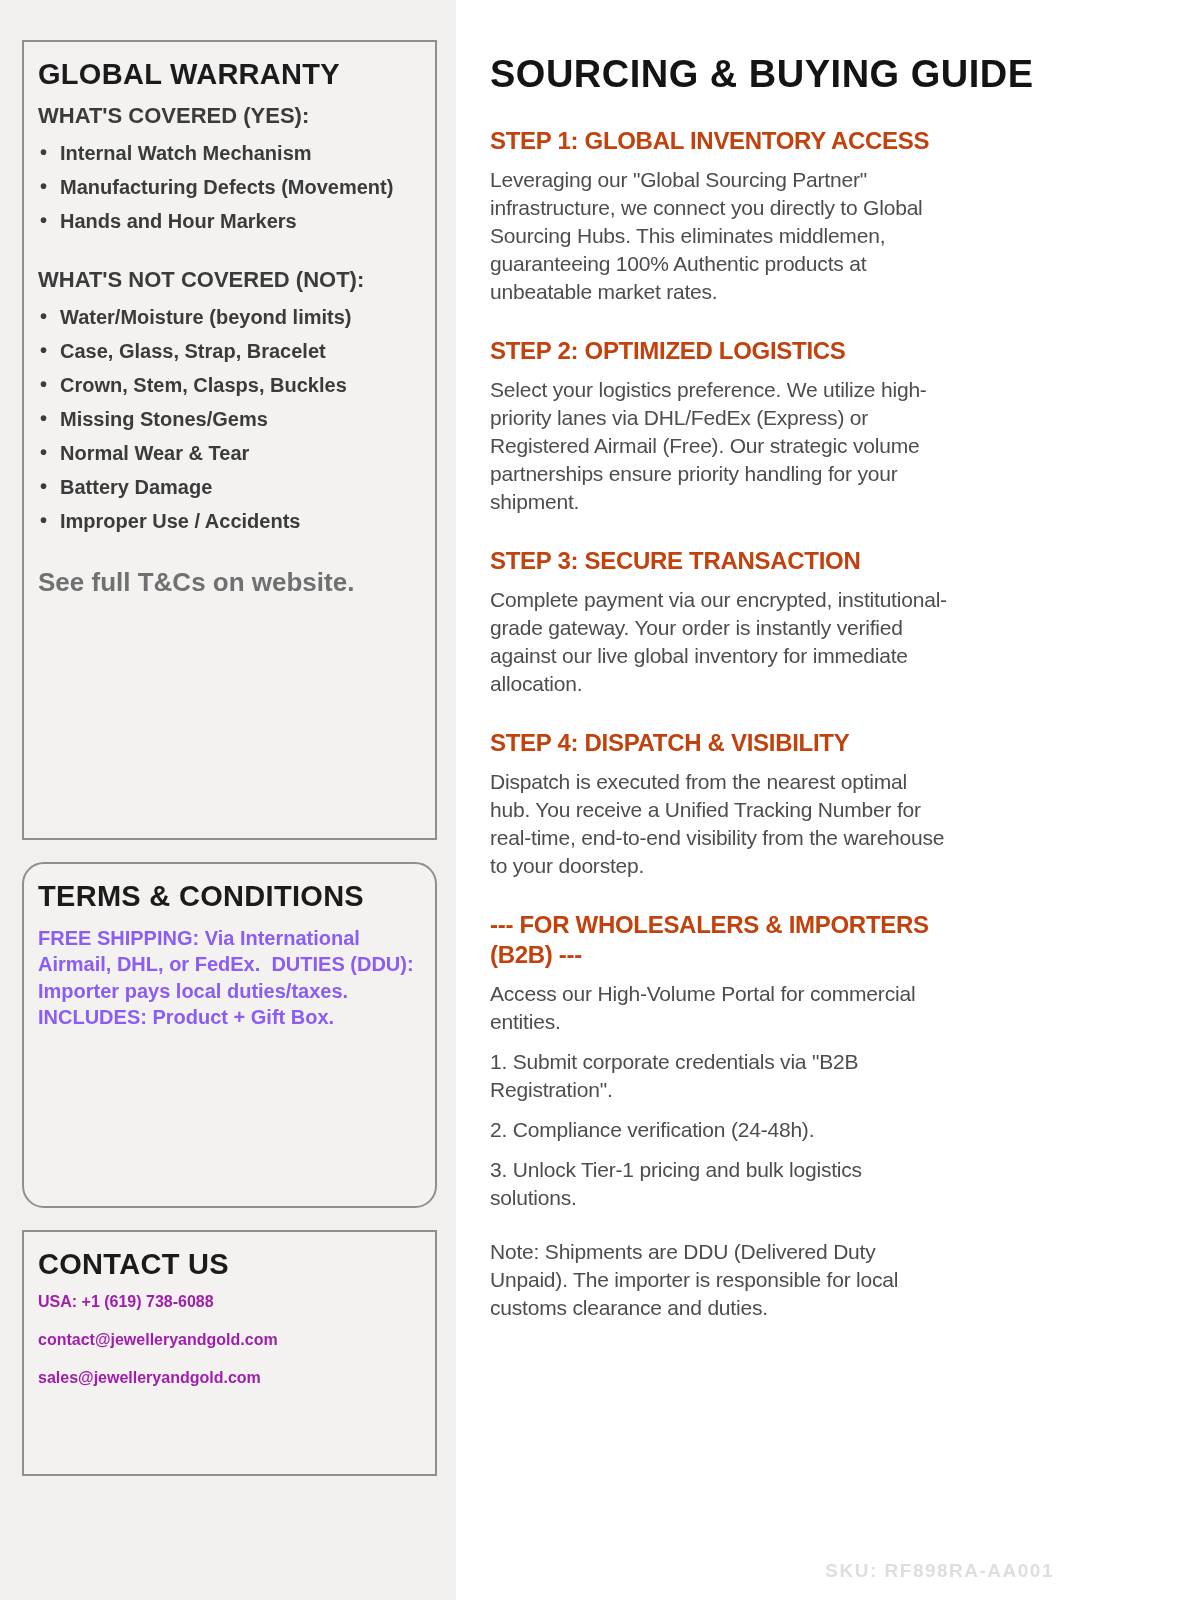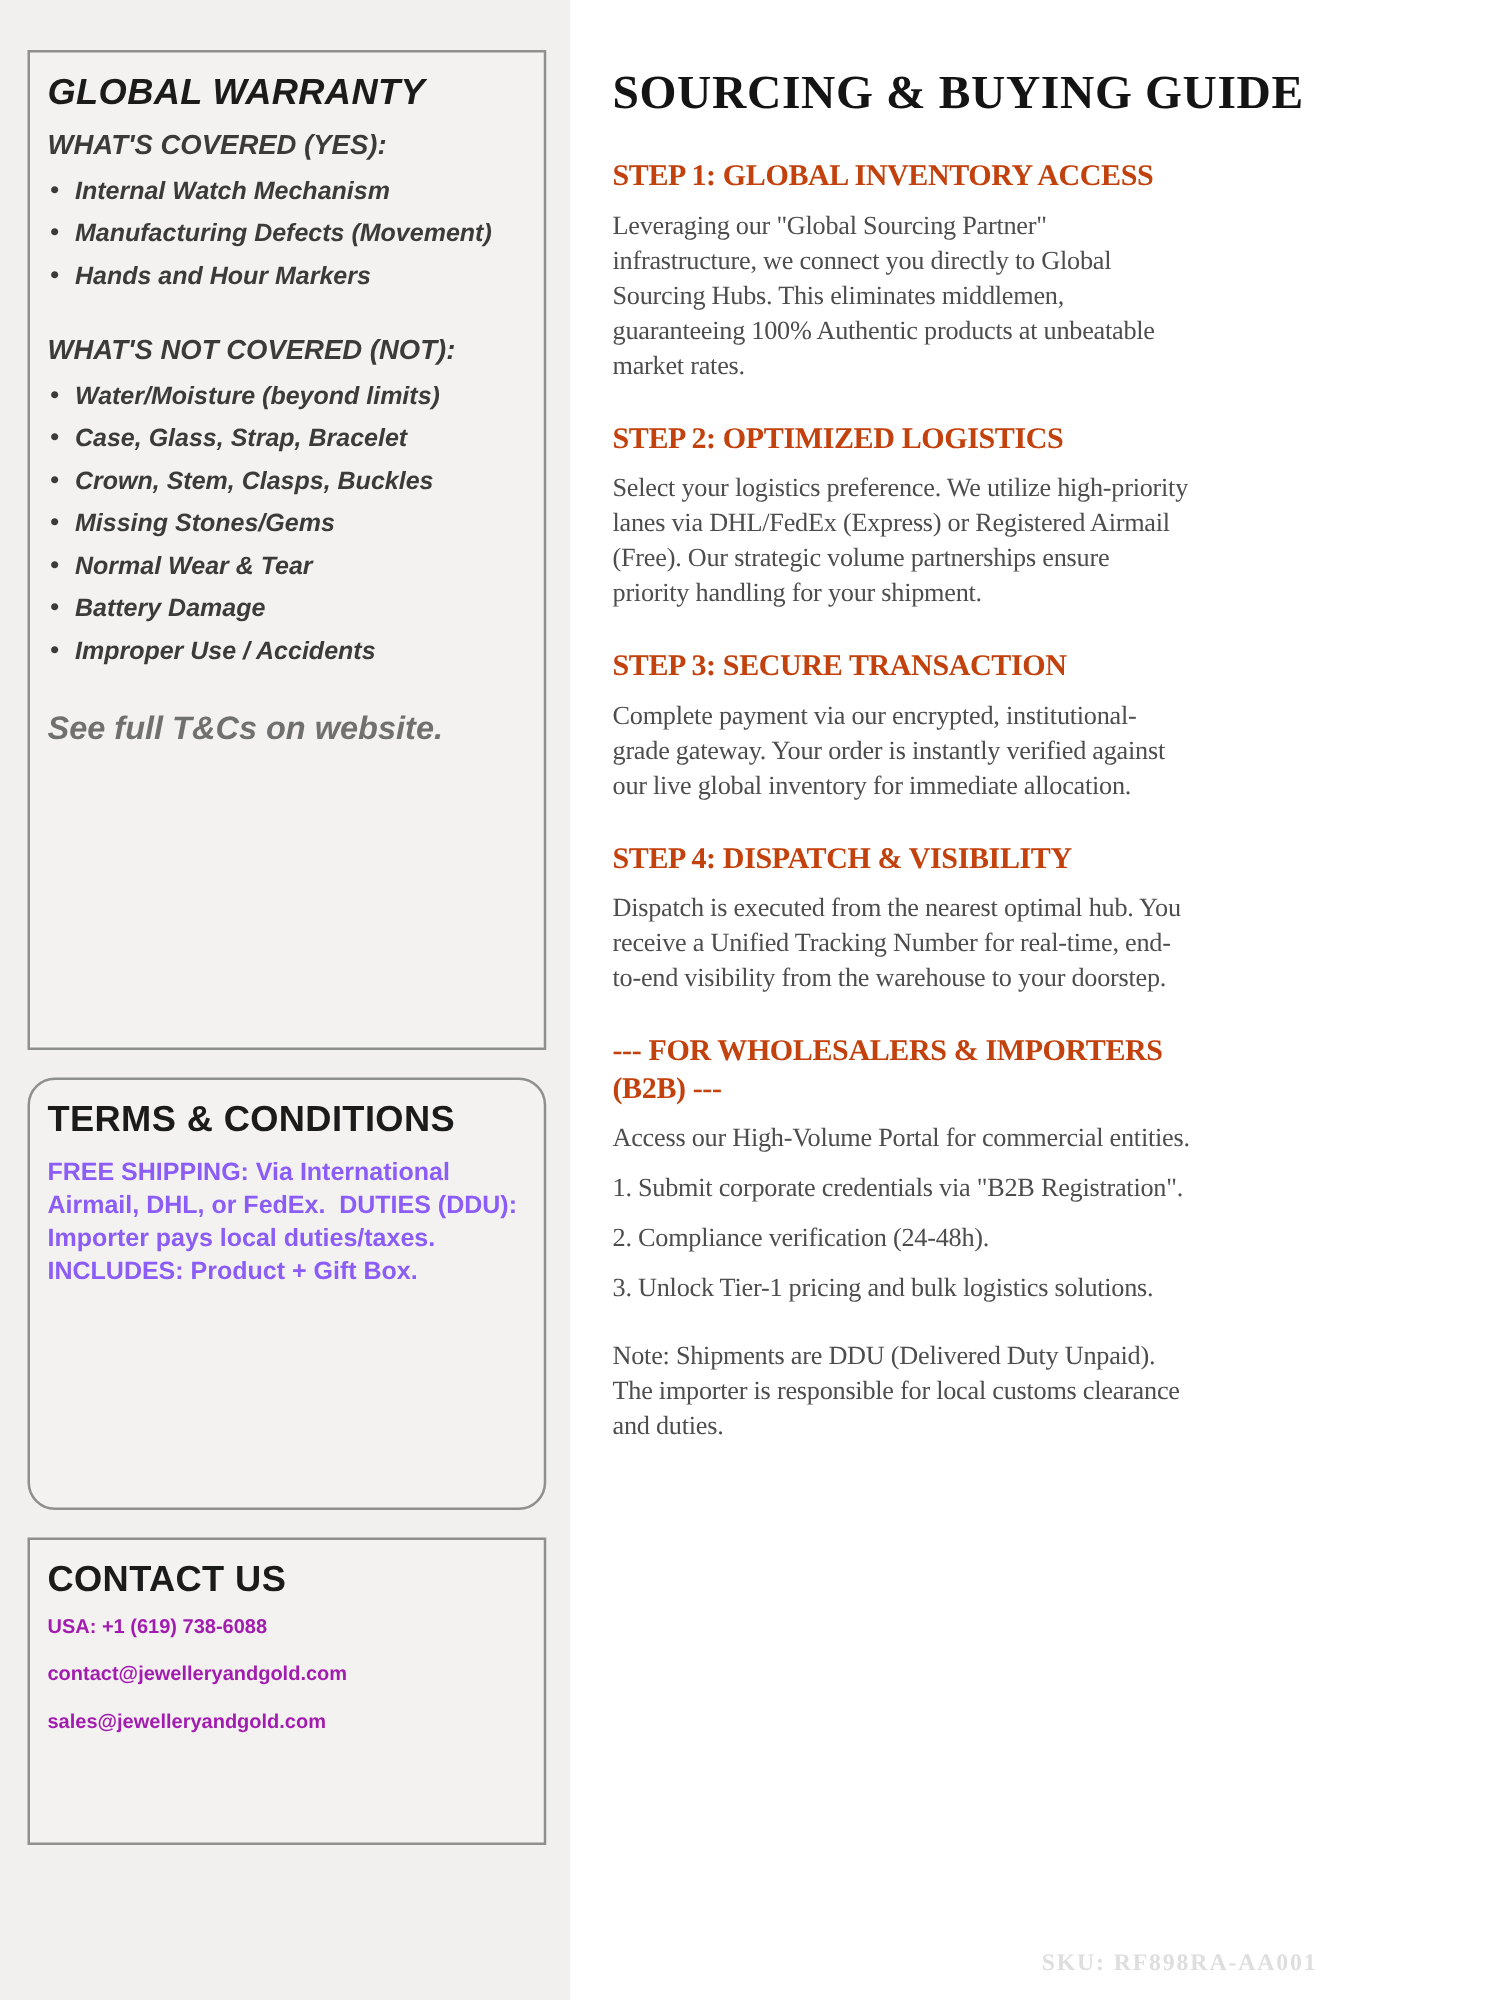--- a/index.html
+++ b/index.html
@@ -18,21 +18,21 @@
     width: 456px; height: 1600px;
     background: #f1f0ee;
     padding: 40px 19px 0 22px;
   }
   .panel {
     border: 2px solid #8f8f8f;
     background: #f3f2f0;
     padding: 16px 14px 0 14px;
     margin-bottom: 22px;
   }
-  .panel.warranty { height: 800px; font-style: italic; }
+  .panel.warranty { height: 800px; }
   .panel.terms    { height: 346px; border-radius: 22px; }
   .panel.contact  { height: 246px; }
 
   .panel h1 {
     font-size: 29px;
     font-weight: 800;
     color: #1b1b1b;
     letter-spacing: 0.3px;
     margin-bottom: 12px;
   }
@@ -80,21 +80,20 @@
     margin-bottom: 20px;
   }
 
   
   .main {
     position: absolute;
     left: 456px; top: 0;
     width: 592px; height: 1600px;
     background: #ffffff;
     padding: 54px 96px 0 34px;
-    font-family: Liberation Serif, serif;
   }
   .main-title {
     font-size: 38px;
     font-weight: 800;
     color: #141414;
     letter-spacing: 0.5px;
     text-align: center;
     line-height: 1.1;
     margin-bottom: 30px;
     white-space: nowrap;

